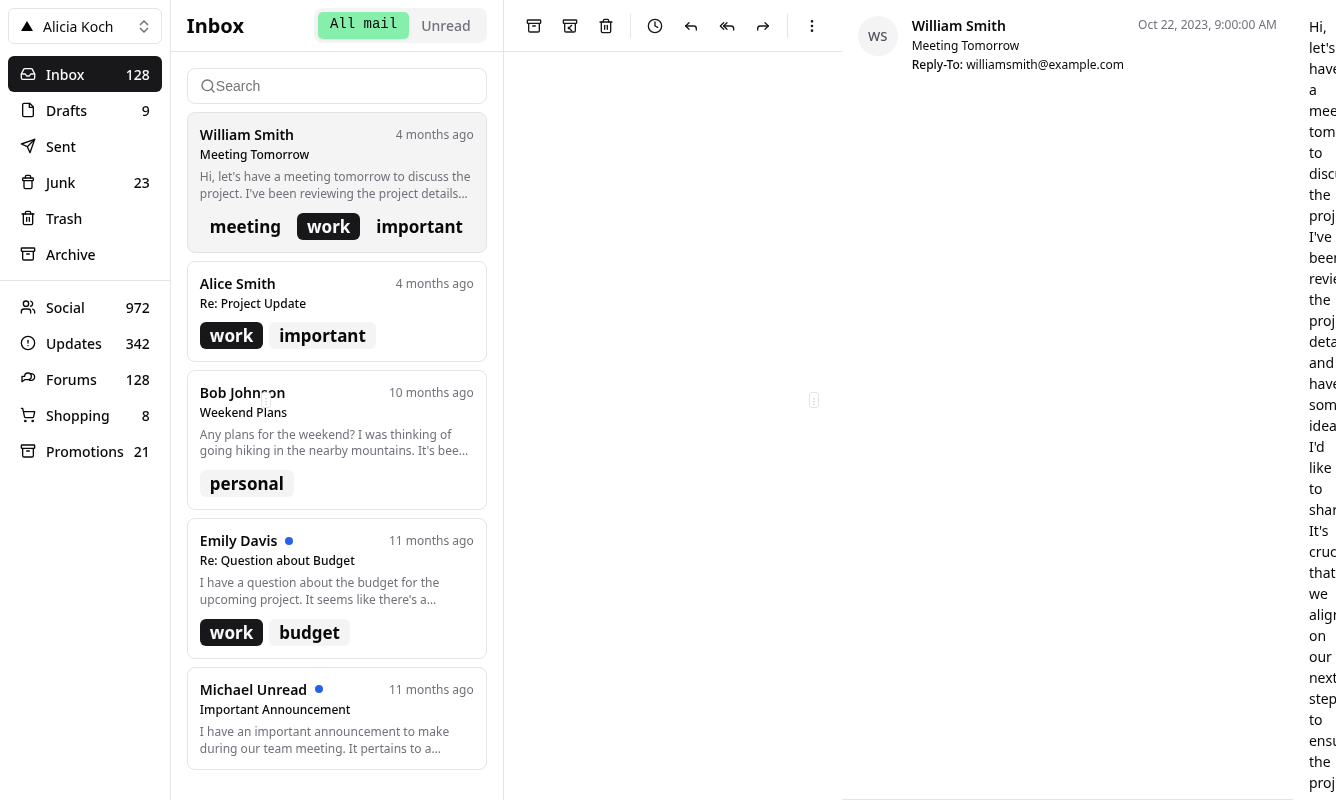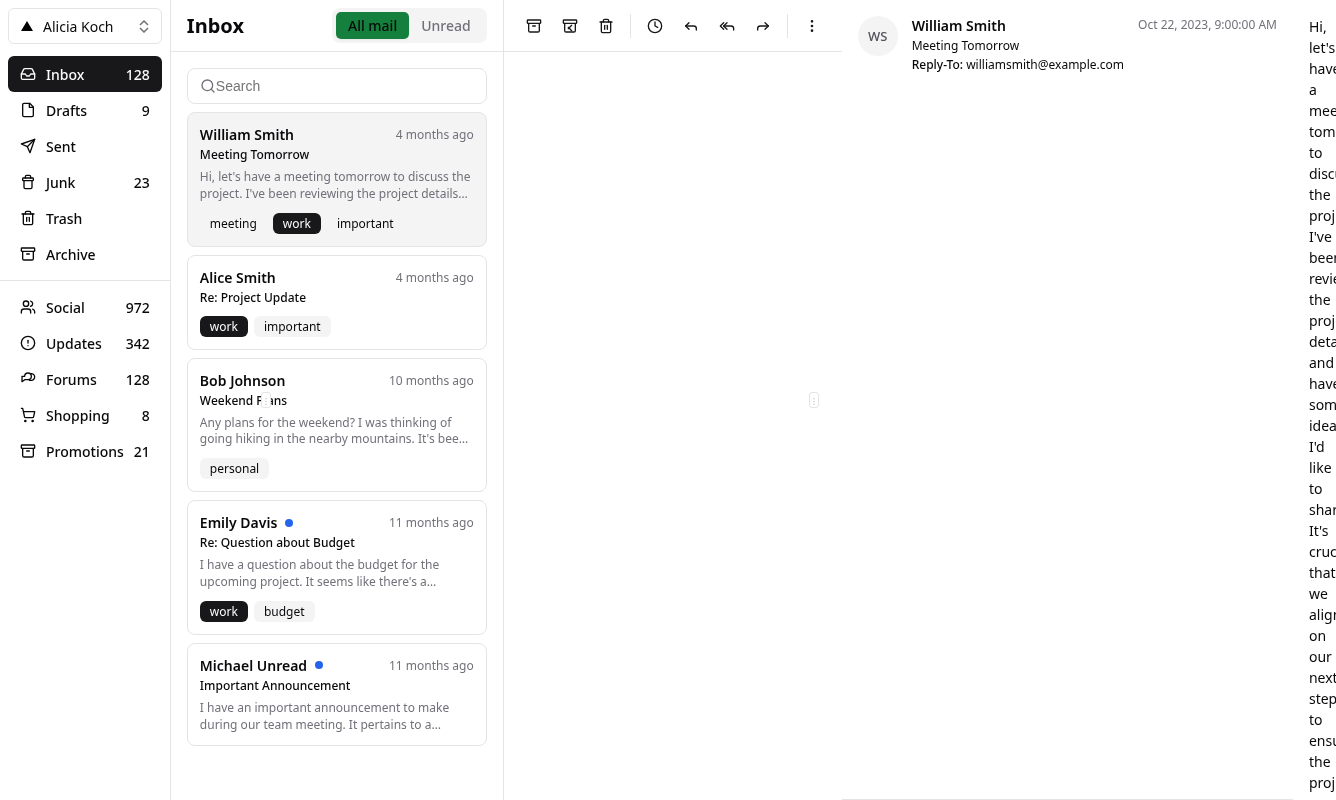--- a/index.html
+++ b/index.html
@@ -84,21 +84,21 @@
   border-radius: 8px;
   padding: 4px;
 }
 .seg .segbtn {
   padding: 4px 12px;
   border-radius: 5px;
   cursor: pointer;
   font-weight:500;
   color:#71717a;
 }
-.seg .segbtn.active { background:#15803d; color:#09090b; box-shadow:0 1px 2px rgba(0,0,0,.05); }
+.seg .segbtn.active { background:#86efac; color:#09090b; box-shadow:0 1px 2px rgba(0,0,0,.05);font-family:Liberation Mono, monospace; }
 
 .searchwrap { padding: 16px 16px 8px 16px; }
 .search {
   border:1px solid #e4e4e7;
   border-radius: 8px;
   height: 36px;
   display:flex;
   align-items:center;
   padding:0 12px;
   color:#71717a;
@@ -123,22 +123,22 @@
 .card.selected { background:#f4f4f5; }
 .card .row1 { display:flex; align-items:center; }
 .card .sender { font-weight:600; }
 .card .dot { width:8px; height:8px; border-radius:50%; background:#2563eb; margin-left:8px; }
 .card .time { margin-left:auto; font-size:12px; color:#71717a; }
 .card .subj { font-size:12px; font-weight:500; margin-top:2px; }
 .card .prev { font-size:12px; color:#71717a; margin-top:6px; line-height:1.4;
   display:-webkit-box; -webkit-line-clamp:2; -webkit-box-orient:vertical; overflow:hidden; }
 .card .tags { display:flex; gap:6px; margin-top:10px; }
 .tag {
-  font-size:12px;
-  font-weight:400;
+  font-size:17px;
+  font-weight:700;
   padding:2px 10px;
   border-radius:6px;
   background:#f4f4f5;
 }
 .tag.dark { background:#18181b; color:#fafafa; }
 
 .detail {
   flex:1;
   display:flex;
   flex-direction:row;

